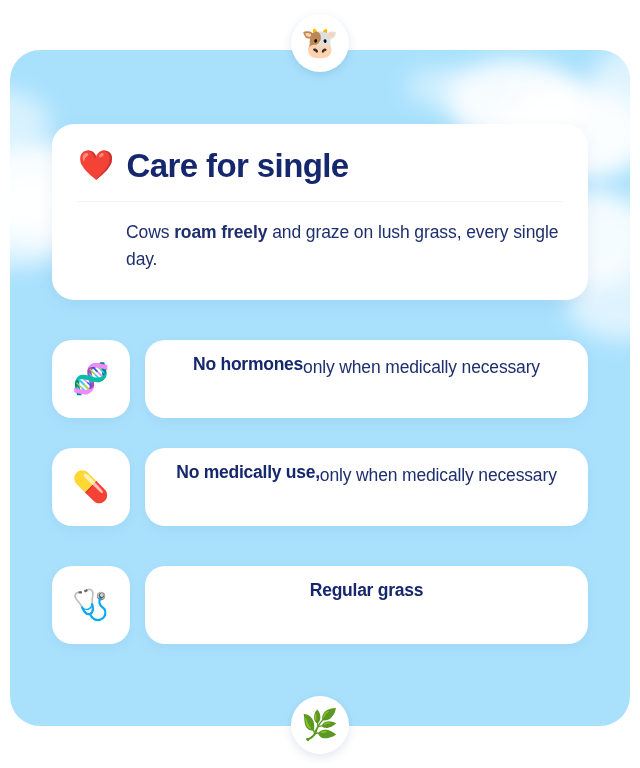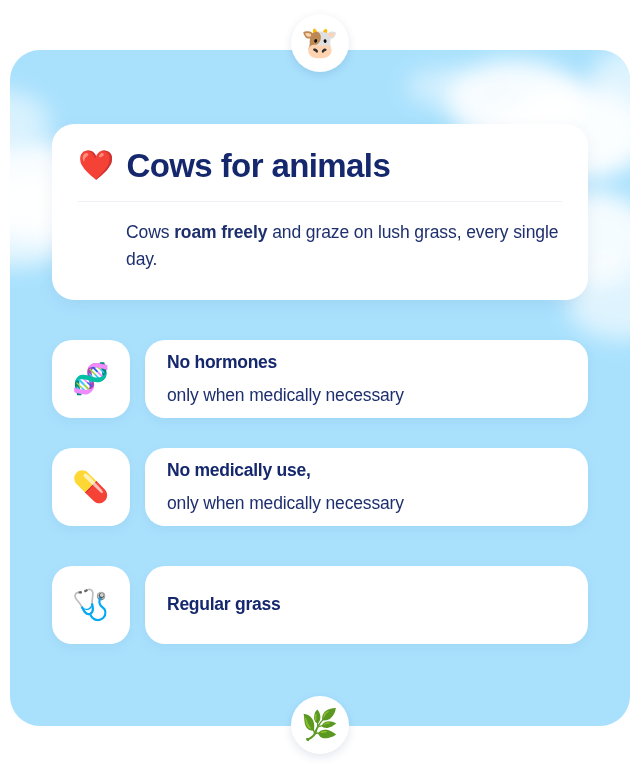--- a/index.html
+++ b/index.html
@@ -160,37 +160,37 @@
 
   .feature-text-card {
     margin-left: 15px;
     flex: 1 1 auto;
     background: #ffffff;
     border-radius: 20px;
     box-shadow: 0 4px 12px rgba(40,80,140,0.07);
     box-sizing: border-box;
     padding: 13px 22px;
     display: flex;
-    flex-direction: column;
+    flex-direction: row;
     justify-content: center;
   }
   .feature-title {
     font-size: 17.5px;
     font-weight: bold;
     color: #15276d;
     letter-spacing: -0.25px;
     line-height: 1.35;
   }
   .feature-sub {
     font-size: 17.5px;
     font-weight: normal;
     color: #1e2f6e;
     letter-spacing: -0.15px;
     line-height: 1.4;
-    margin-top: 8px;
+    margin-top: 2px;
   }
 </style>
 </head>
 <body>
 
 <div id="stage">
 
   <div id="sky-panel">
     <div class="cloud c1"></div>
     <div class="cloud c2"></div>
@@ -210,21 +210,21 @@
   </div>
   <div class="badge" id="badge-bottom">
     <span>🌿</span>
   </div>
 
   <div id="content">
 
     <div id="hero-card">
       <div id="hero-title">
         <span class="emoji">❤️</span>
-        <span>Cows for animals</span>
+        <span>Care for single</span>
       </div>
       <div id="hero-divider"></div>
       <div id="hero-body">
         <span>Cows </span><b>roam freely</b><span> and graze on lush grass, every single day.</span>
       </div>
     </div>
 
     <div class="feature-row" id="row-0">
       <div class="feature-icon-tile">
         <span>🧬</span>

